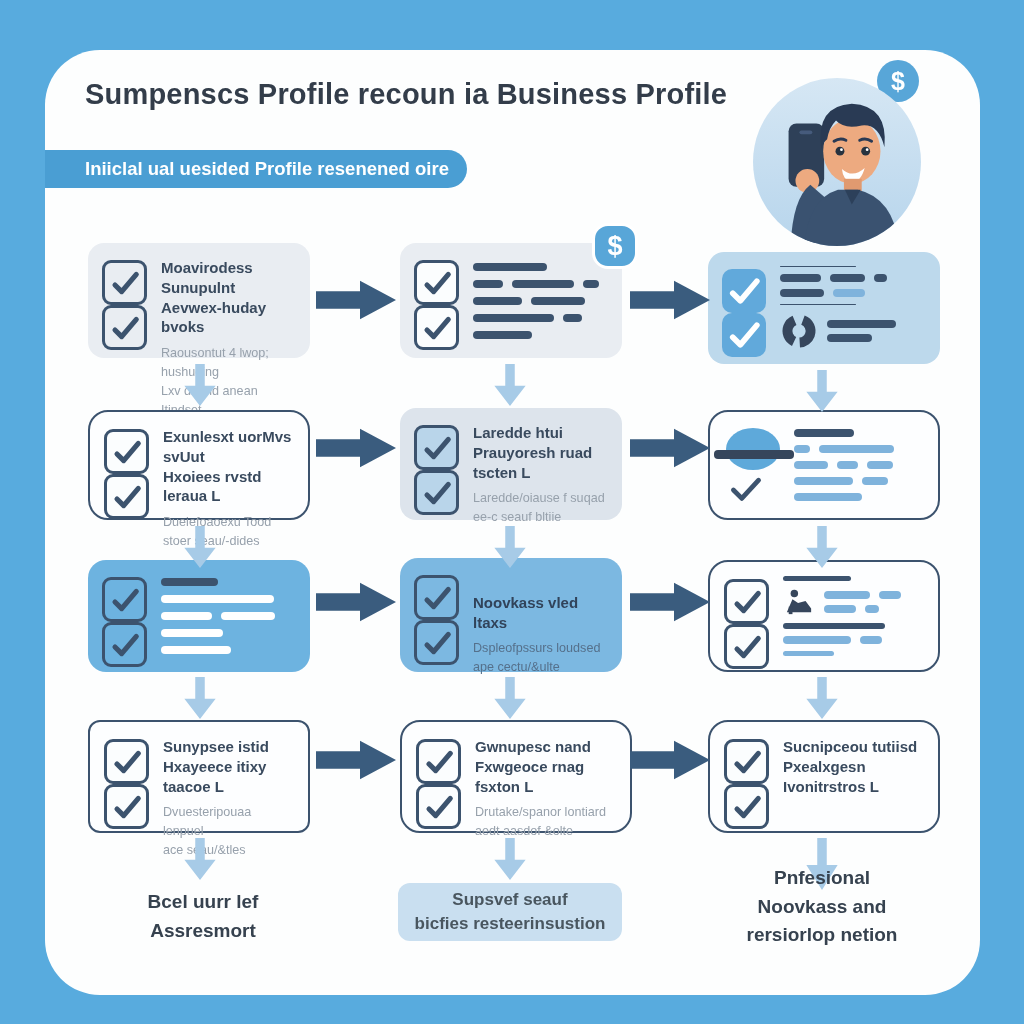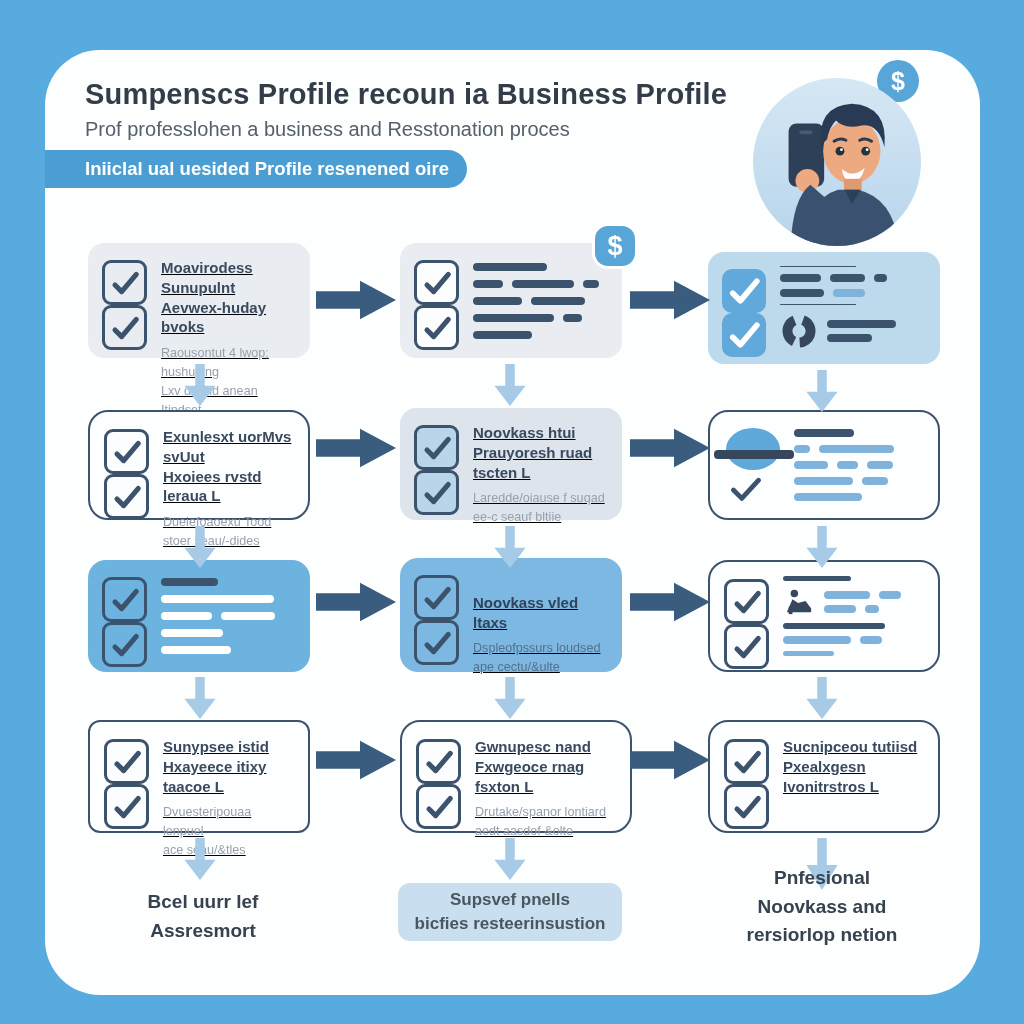--- a/index.html
+++ b/index.html
@@ -18,21 +18,21 @@
   .box.gray{background:#e9edf2;}
   .box.bluelt{background:#bdd9ec;}
   .box.bluesolid{background:#6db3e0;border-radius:18px;}
   .box.bluesolid2{background:#7cb8e1;border-radius:18px;}
   .box.graylt{background:#dde4ec;}
   .cbcol{display:flex;flex-direction:column;justify-content:space-between;padding:3px 0;}
   .cb{width:39px;height:39px;border:3.5px solid #3c536e;border-radius:9px;background:transparent;display:flex;align-items:center;justify-content:center;flex:0 0 auto;}
   .cb.white{background:#fbfdfe;}
   .cb.tintfill{background:#b9d5ea;}
   .cb.solid{background:#61a9db;border:none;border-radius:10px;width:44px;height:44px;}
-  .txt{flex:1;padding-top:1px;min-width:0;text-decoration:underline;}
+  .txt{flex:1;padding-top:1px;min-width:0;}
   .bt{font-weight:700;color:#394a5e;font-size:15px;line-height:1.32;}
   .bb{color:#97a1ac;font-size:12.6px;line-height:1.5;margin-top:7px;}
   .lines{flex:1;display:flex;flex-direction:column;justify-content:center;gap:9px;min-width:0;}
   .ln{height:8px;border-radius:4px;background:#3c536e;}
   .ln.blue{background:#7fb3dc;}
   .ln.white{background:#fff;}
   .lnrow{display:flex;gap:9px;}
   .harrow{position:absolute;width:80px;height:46px;background:#3a5c7e;clip-path:polygon(0 31%,55% 31%,55% 8%,100% 50%,55% 92%,55% 69%,0 69%);}
   .varrow{position:absolute;width:34px;height:42px;background:#a7cbe7;clip-path:polygon(36% 0,64% 0,64% 52%,96% 52%,50% 100%,4% 52%,36% 52%);}
   .footer-txt{position:absolute;text-align:center;font-weight:700;color:#36424f;font-size:19px;line-height:1.5;}
@@ -41,21 +41,20 @@
   .profile-dot .bar{position:absolute;left:-12px;top:22px;width:80px;height:9px;border-radius:4px;background:#36465c;}
   .iconcol{display:flex;flex-direction:column;align-items:flex-start;}
 </style>
 </head>
 <body>
 
 <div class="stage">
   <div class="card"></div>
 
   <div class="title">Sumpenscs Profile recoun ia Business Profile</div>
-  <div class="subtitle">Prof professlohen a business and Resstonation proces</div>
   <div class="banner">Iniiclal ual uesided Profile resenened oire</div>
 
   <div class="coin hdr">
       <span>$</span>
     </div>
 
   <div class="avatar-wrap">
     <svg viewBox="0 0 170 170" width="168" height="168">
       <rect x="36" y="46" width="36" height="64" rx="8" fill="#2e4058"></rect>
       <rect x="47" y="53" width="13" height="4" rx="2" fill="#465b7c"></rect>
@@ -193,21 +192,21 @@
             <path d="M4.5 13.5 L9.5 18.5 L20.5 5.5" fill="none" stroke="#3c536e" stroke-width="3.8" stroke-linecap="round" stroke-linejoin="round"></path>
           </svg>
         </div>
       <div class="cb tintfill">
           <svg width="82%" height="82%" viewBox="0 0 24 24">
             <path d="M4.5 13.5 L9.5 18.5 L20.5 5.5" fill="none" stroke="#3c536e" stroke-width="3.8" stroke-linecap="round" stroke-linejoin="round"></path>
           </svg>
         </div>
     </div>
     <div class="txt">
-      <div class="bt"><span>Noovkass htui</span><br><span>Prauyoresh ruad tscten L</span></div>
+      <div class="bt"><span>Laredde htui</span><br><span>Prauyoresh ruad tscten L</span></div>
       <div class="bb"><span>Laredde/oiause f suqad</span><br><span>ee-c seauf bltiie</span></div>
     </div>
   </div>
 
   <div class="box bordered" style="left:708px;top:410px;width:232px;height:110px;">
     <div class="iconcol">
       <div class="profile-dot">
           <div class="bar"></div>
         </div>
       <svg width="44" height="36" viewBox="0 0 24 20">
@@ -393,19 +392,19 @@
   <div class="varrow" style="left:493px;top:677px;"></div>
   <div class="varrow" style="left:805px;top:677px;"></div>
   <div class="varrow" style="left:183px;top:838px;"></div>
   <div class="varrow" style="left:493px;top:838px;"></div>
   <div class="varrow" style="left:805px;top:838px;height:52px;"></div>
 
   <div class="footer-txt" style="left:88px;top:888px;width:230px;">
     <span>Bcel uurr lef</span><br><span>Assresmort</span>
   </div>
   <div class="footer-pill">
-    <span>Supsvef pnells</span>
+    <span>Supsvef seauf</span>
       <span>bicfies resteerinsustion</span>
   </div>
   <div class="footer-txt" style="left:700px;top:864px;width:244px;">
     <span>Pnfesional</span><br><span>Noovkass and</span><br><span>rersiorlop netion</span>
   </div>
 </div>
 
 </body></html>

